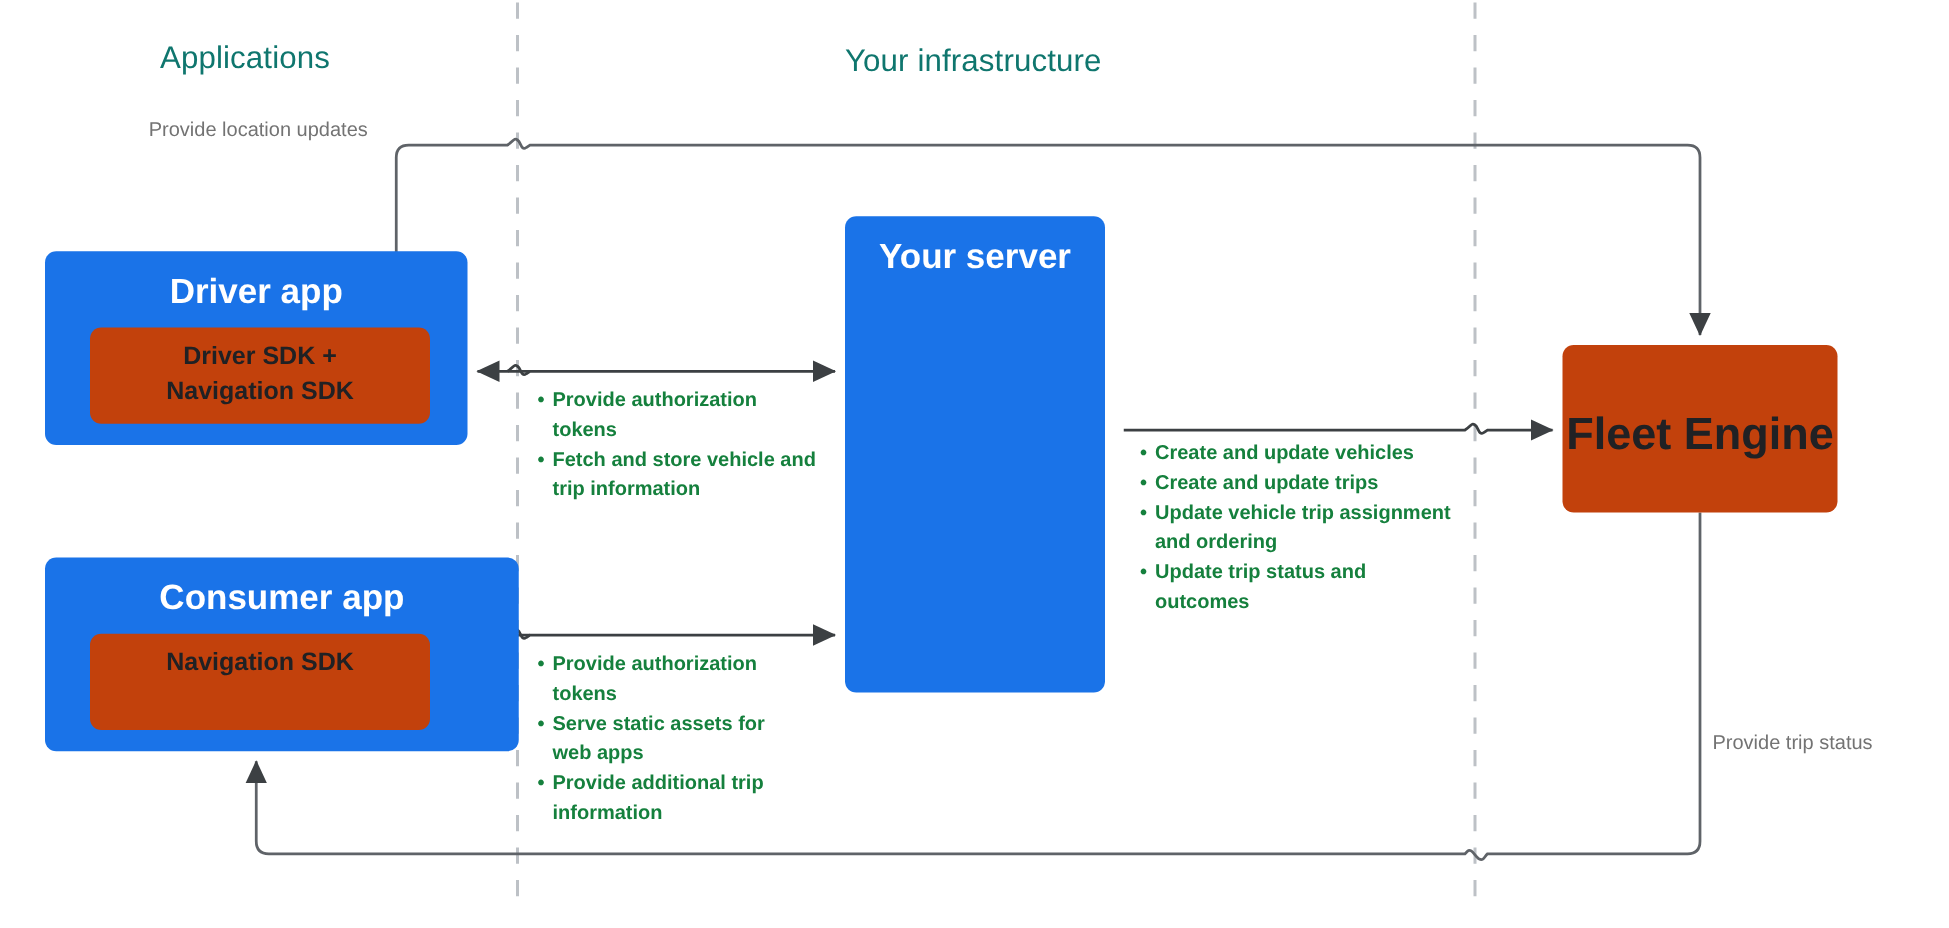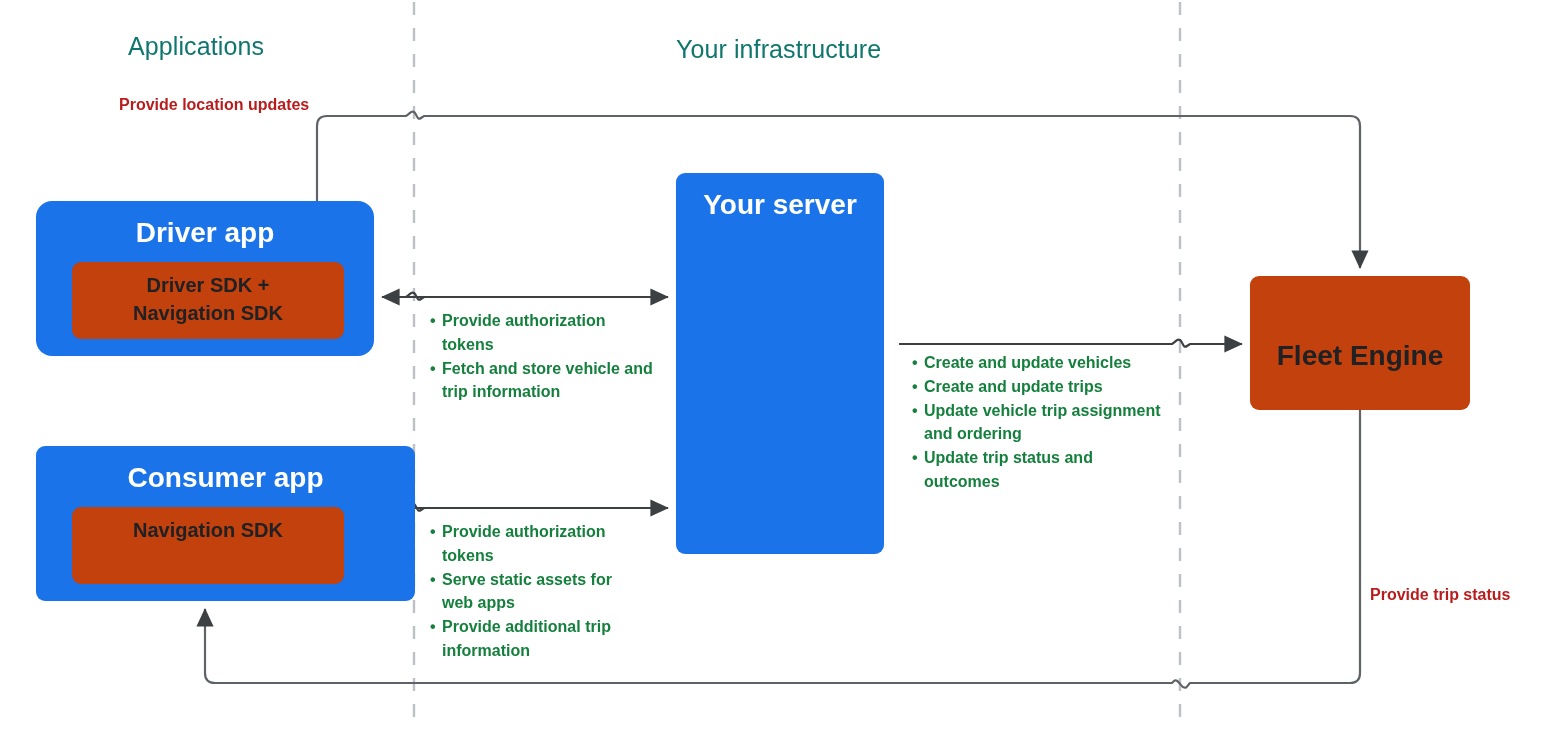--- a/index.html
+++ b/index.html
@@ -41,21 +41,21 @@
     position:absolute;
     left:0;right:0;
     text-align:center;
     font-weight:700;
     white-space:nowrap;
   }
   .title-white{color:#ffffff;}
   .title-dark{color:#202124;}
 
   
-  #driver-app{left:36px;top:201px;width:338px;height:155px;border-radius:16px;}
+  #driver-app{left:36px;top:201px;width:338px;height:155px;}
   #driver-app .node-title{top:16px;font-size:28px;}
   #driver-sdk{left:36px;top:61px;width:272px;height:77px;border-radius:9px;}
   #driver-sdk .sdk-text{
     position:absolute;left:0;right:0;top:10px;
     text-align:center;font-size:20px;font-weight:700;color:#202124;
     line-height:1.38;
   }
 
   
   #consumer-app{left:36px;top:446px;width:379px;height:155px;}
@@ -66,21 +66,21 @@
     text-align:center;font-size:20px;font-weight:700;color:#202124;
     line-height:1.38;
   }
 
   
   #your-server{left:676px;top:173px;width:208px;height:381px;}
   #your-server .node-title{top:16px;font-size:28px;}
 
   
   #fleet-engine{left:1250px;top:276px;width:220px;height:134px;}
-  #fleet-engine .node-title{top:64px;font-size:28px;}
+  #fleet-engine .node-title{top:50px;font-size:36px;}
 
   
   .edge-list{
     position:absolute;
     font-size:16px;
     font-weight:700;
     color:#15803d;
     line-height:1.49;
     list-style:none;
     margin:0;padding:0;
@@ -95,22 +95,22 @@
     position:absolute;left:0;top:0;
   }
   #list-driver{left:430px;top:309px;width:225px;}
   #list-consumer{left:430px;top:520px;width:215px;}
   #list-server{left:912px;top:351px;width:250px;}
 
   
   .edge-label{
     position:absolute;
     font-size:16px;
-    font-weight:700;
-    color:#b91c1c;
+    font-weight:400;
+    color:#737373;
     white-space:nowrap;
   }
   #label-location{left:119px;top:96px;}
   #label-tripstatus{left:1370px;top:554px;margin-top:32px;}
 </style>
 </head>
 <body>
 
 <div id="canvas">
 

